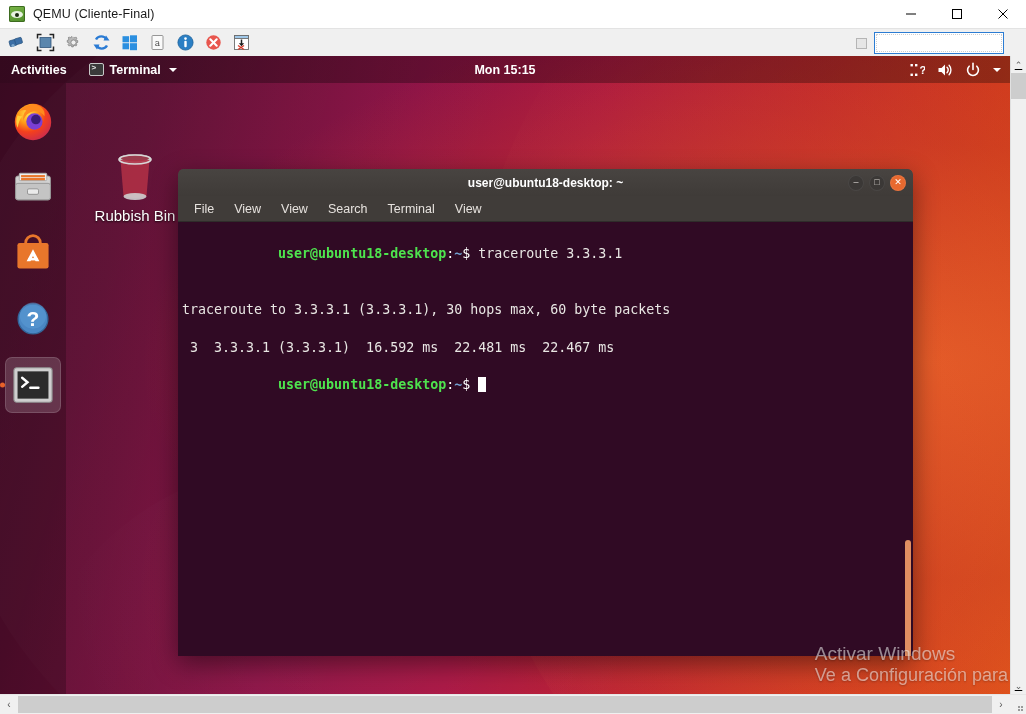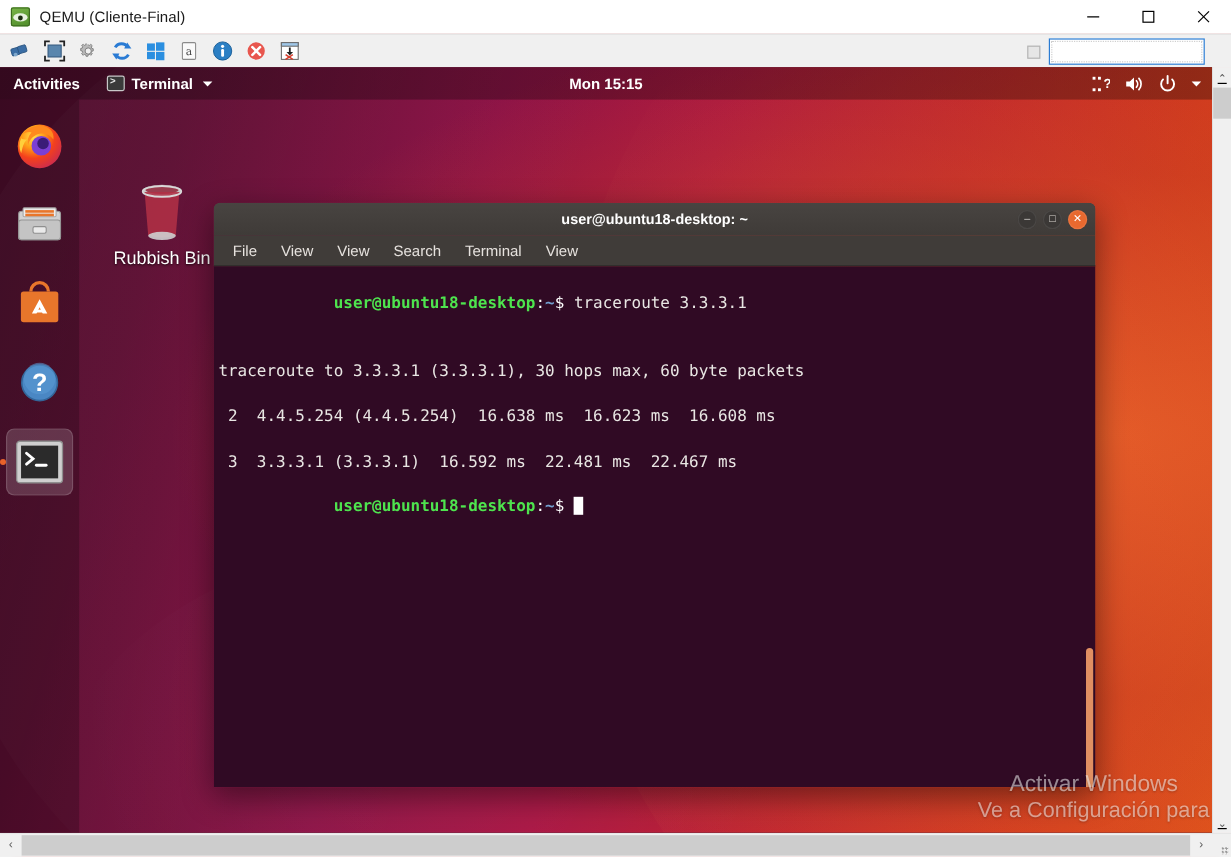--- a/index.html
+++ b/index.html
@@ -311,21 +311,21 @@
   #terminal-scrollbar {
     position: absolute; right: 2px; top: 318px;
     width: 6px; height: 216px;
     background: #e08f62;
     border-radius: 3px;
   }
 
   
   #activation-watermark {
     position: absolute; right: 2px; bottom: 10px;
-    text-align: center; z-index: 28;
+    text-align: left; z-index: 28;
     color: rgba(255,255,255,.52);
     text-shadow: 0 1px 2px rgba(0,0,0,.25);
     pointer-events: none;
   }
   #watermark-title { font-size: 19px; line-height: 24px; white-space: nowrap; }
   #watermark-sub { font-size: 18px; line-height: 18px; white-space: nowrap; }
 </style>
 </head>
 <body>
 
@@ -585,21 +585,20 @@
           <div class="menu-item">View</div>
         </div>
 
         <div id="terminal-body">
 
           <div class="t-line">
             <span class="c-user">user@ubuntu18-desktop</span><span class="c-white">:</span><span class="c-path">~</span><span class="c-white">$</span><span class="c-plain"> traceroute 3.3.3.1</span>
           </div>
 
           <div class="t-line c-plain">traceroute to 3.3.3.1 (3.3.3.1), 30 hops max, 60 byte packets</div>
-          <div class="t-line c-plain"> 2  4.4.5.254 (4.4.5.254)  16.638 ms  16.623 ms  16.608 ms</div>
           <div class="t-line c-plain"> 3  3.3.3.1 (3.3.3.1)  16.592 ms  22.481 ms  22.467 ms</div>
 
           <div class="t-line">
             <span class="c-user">user@ubuntu18-desktop</span><span class="c-white">:</span><span class="c-path">~</span><span class="c-white">$</span><span class="c-plain">&nbsp;</span><span id="term-cursor"></span>
           </div>
 
           <div id="terminal-scrollbar"></div>
         </div>
       </div>
 

